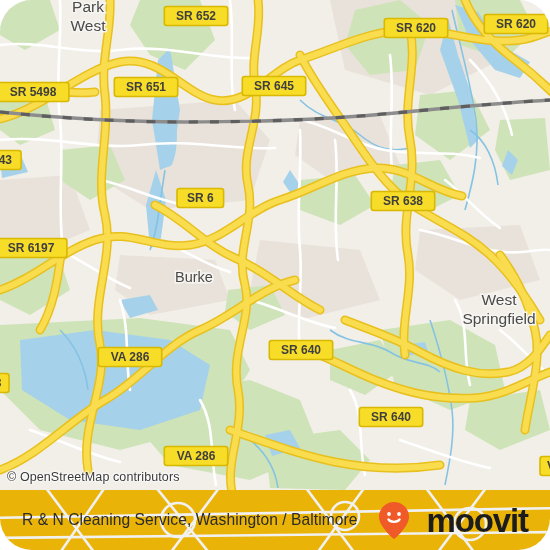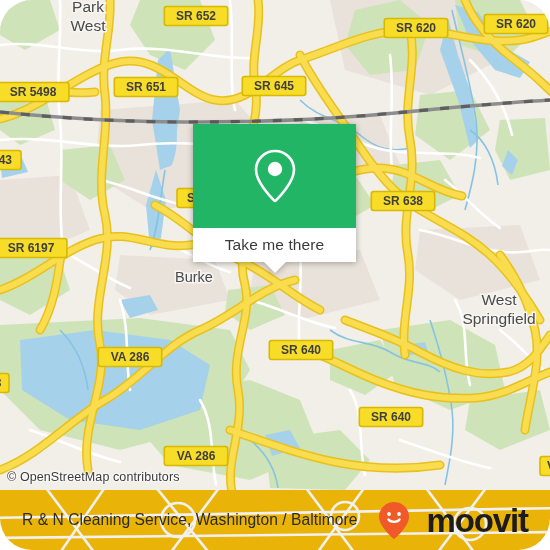--- a/index.html
+++ b/index.html
@@ -285,32 +285,20 @@
           <g>
             <rect x="540" y="456.5" width="22" height="19" rx="2.5" fill="#f7dd27" stroke="#d8b800" stroke-width="1.6"></rect>
             <text x="551" y="470.3" text-anchor="middle" font-family="&quot;Liberation Sans&quot;, sans-serif" font-size="12" font-weight="bold" fill="#3f3f3f">V</text>
           </g>
         </g>
     </svg>
 
     <div class="attrib">© OpenStreetMap contributors</div>
   </div>
 
-  <div id="card">
-    <div class="green">
-      <svg width="46" height="56" viewBox="0 0 46 56">
-        <path d="M23 3 C12.5 3 4 11.4 4 21.8 C4 34 19 49.5 22 52.4 C22.6 53 23.4 53 24 52.4 C27 49.5 42 34 42 21.8 C42 11.4 33.5 3 23 3 Z" fill="none" stroke="#ffffff" stroke-width="2.6"></path>
-        <circle cx="23" cy="21" r="7.2" fill="#ffffff"></circle>
-      </svg>
-    </div>
-    <div class="bar">
-      <span class="lbl">Take me there</span>
-      <span class="tail"></span>
-    </div>
-  </div>
 
   <div id="footer">
     <svg class="wm" viewBox="0 0 550 60">
       <g stroke="#f1f1f1" stroke-width="2.6" fill="none">
         <path d="M40,-10 L100,70"></path>
           <path d="M110,-10 L55,70"></path>
         <path d="M150,-10 L215,70"></path>
           <path d="M225,-10 L165,70"></path>
         <path d="M300,-10 L360,70"></path>
           <path d="M370,-10 L312,70"></path>

